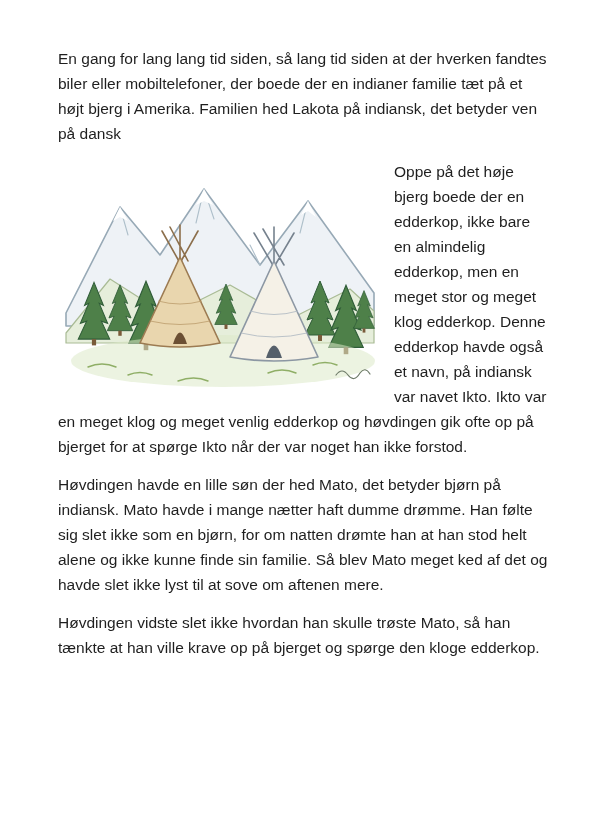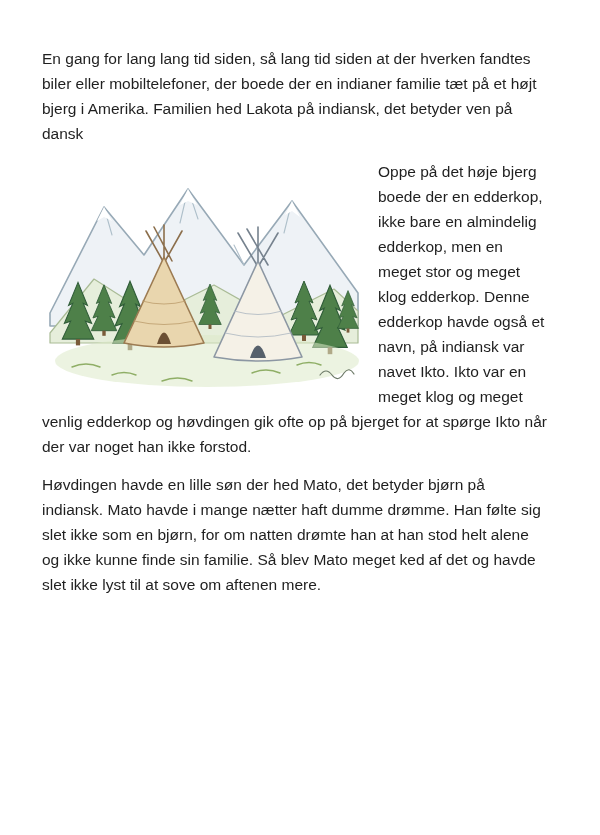--- a/index.html
+++ b/index.html
@@ -5,21 +5,21 @@
   html, body {
     margin: 0;
     padding: 0;
     background: #ffffff;
   }
   .doc-page {
     width: 600px;
     height: 835px;
     background: #ffffff;
     box-sizing: border-box;
-    padding: 46px 52px 40px 42px;
+    padding: 46px 52px 40px 58px;
     font-family: "Liberation Sans", "DejaVu Sans", sans-serif;
     font-size: 15.5px;
     line-height: 25px;
     color: #1f1f1f;
     overflow: hidden;
   }
   .para {
     margin: 0 0 13px 0;
   }
   .figure {
@@ -96,14 +96,15 @@
           <path d="M192,150 Q216,157 240,150 M183,172 Q216,180 249,172" fill="none" stroke="#b4bcc4" stroke-width="1" opacity="0.9"></path>
           <path d="M208,197 Q216,172 224,197 Z" fill="#56606b"></path>
         </g>
       </svg>
     </span>
     <span>Oppe på det høje bjerg boede der en edderkop, ikke bare en almindelig edderkop, men en meget stor og meget klog edderkop. Denne edderkop havde også et navn, på indiansk var navet Ikto. Ikto var en meget klog og meget venlig edderkop og høvdingen gik ofte op på bjerget for at spørge Ikto når der var noget han ikke forstod.</span>
   </div>
 
   <p class="para">Høvdingen havde en lille søn der hed Mato, det betyder bjørn på indiansk. Mato havde i mange nætter haft dumme drømme. Han følte sig slet ikke som en bjørn, for om natten drømte han at han stod helt alene og ikke kunne finde sin familie. Så blev Mato meget ked af det og havde slet ikke lyst til at sove om aftenen mere.</p>
 
+  <p class="para">Høvdingen vidste slet ikke hvordan han skulle trøste Mato, så han tænkte at han ville krave op på bjerget og spørge den kloge edderkop.</p>
 
 </div>
 
 </body></html>

